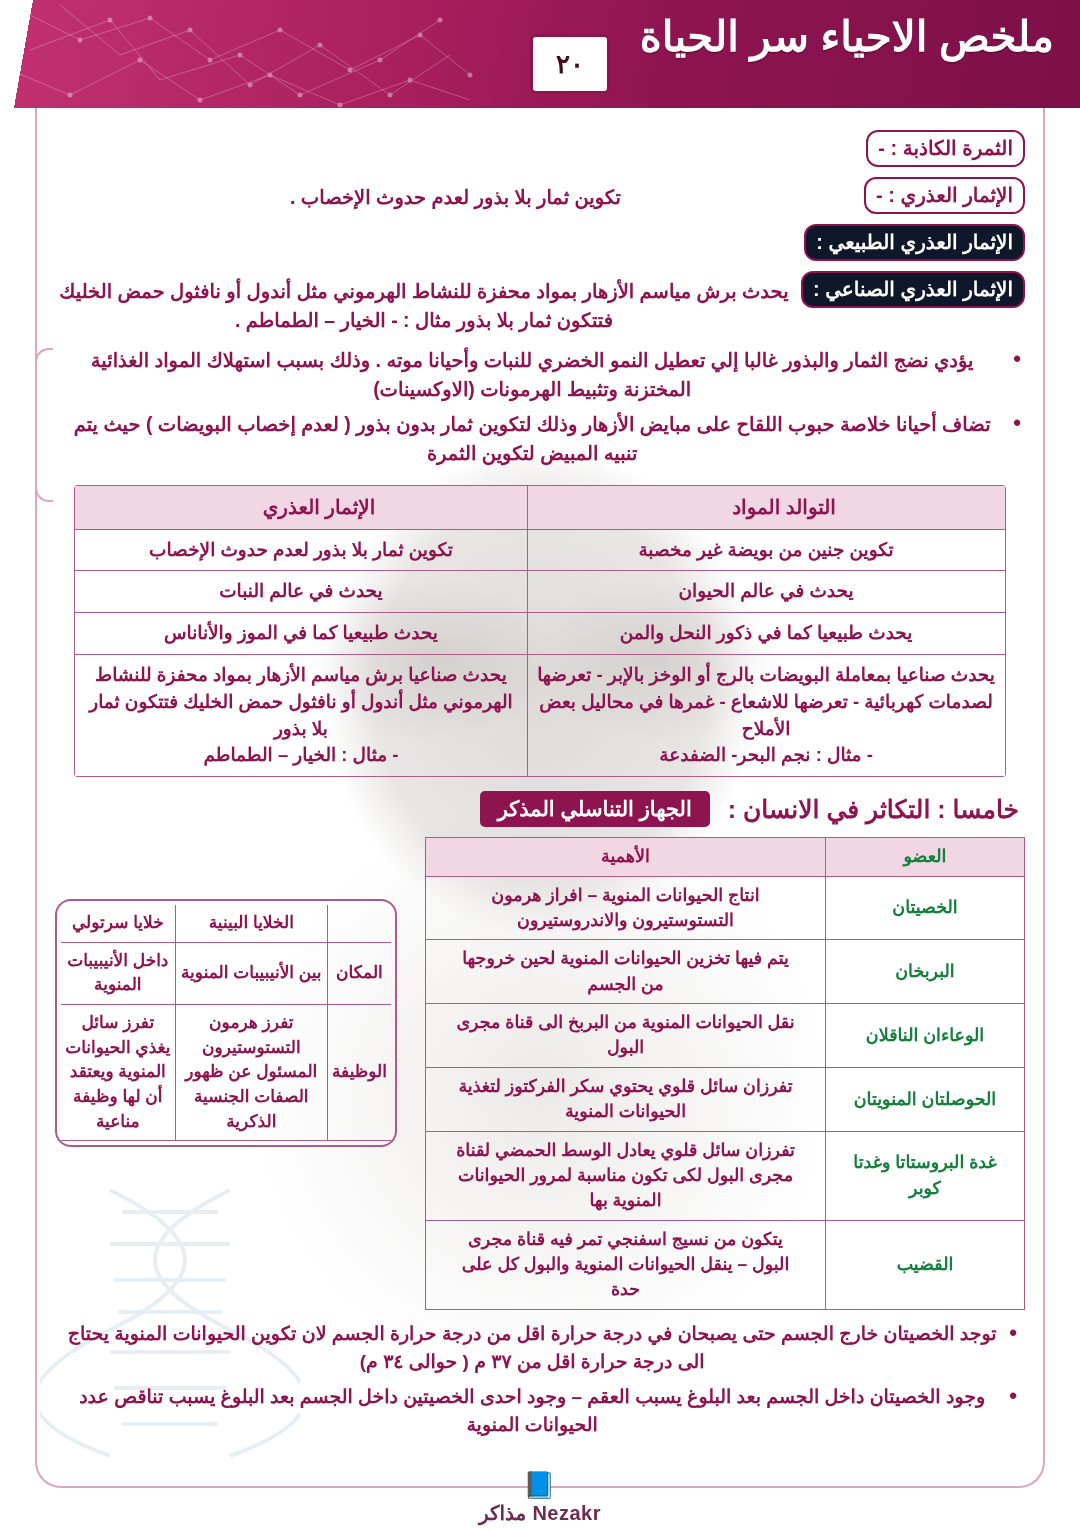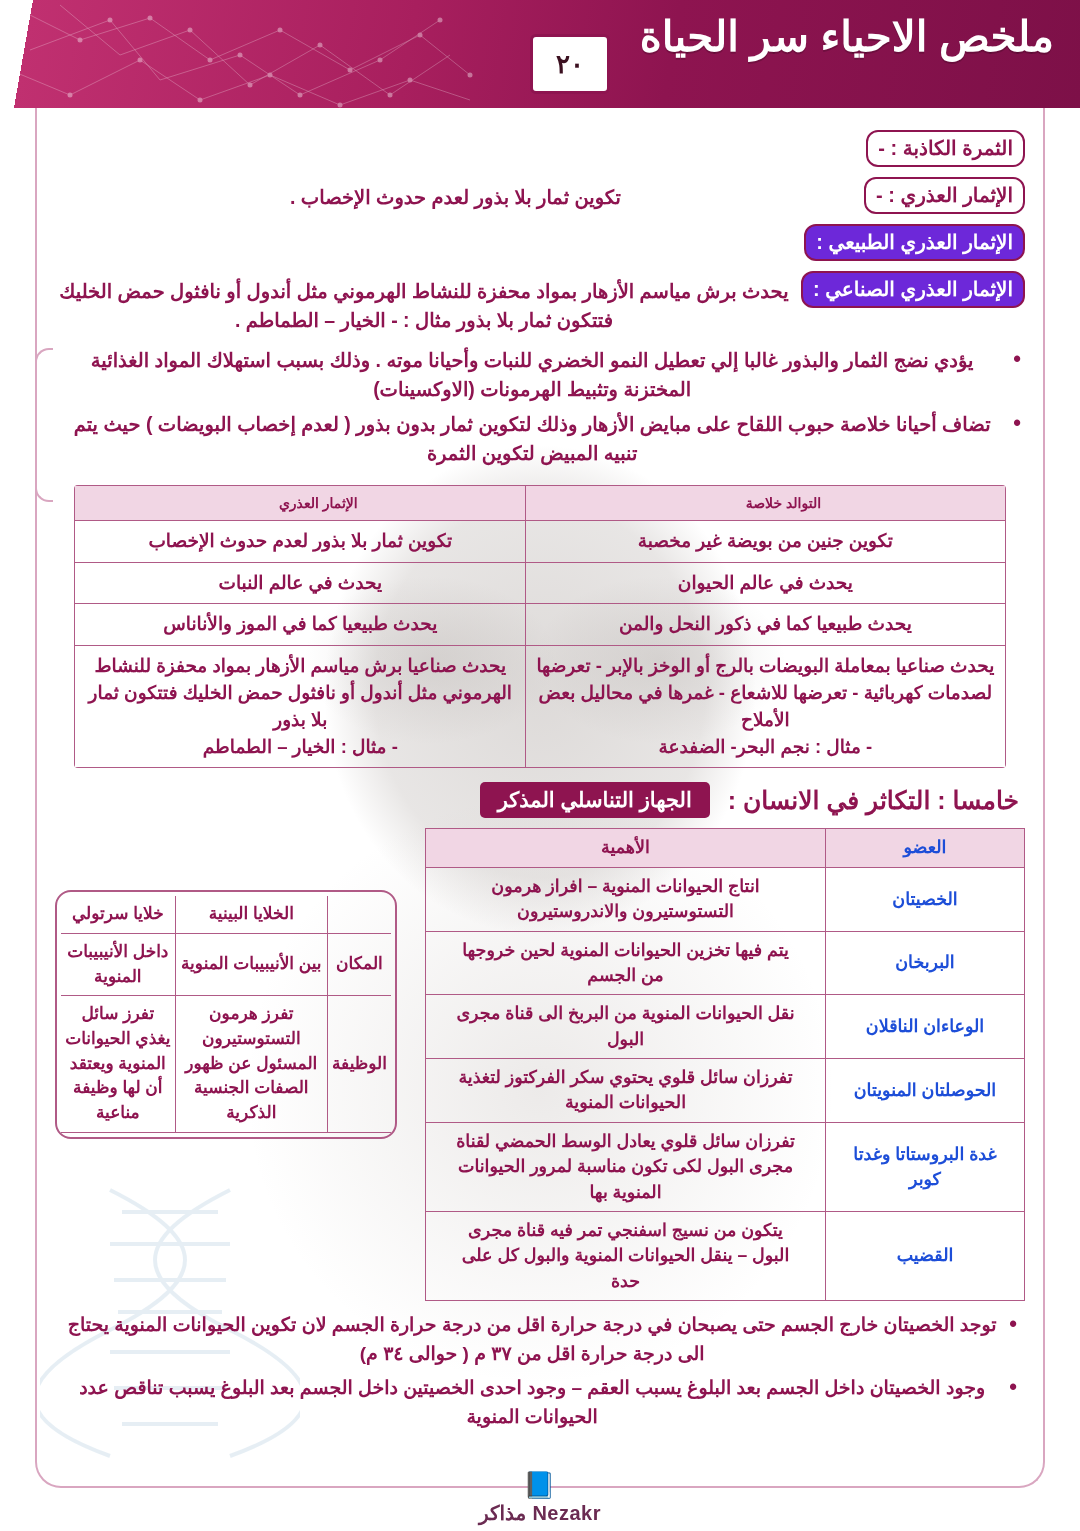--- a/index.html
+++ b/index.html
@@ -92,21 +92,21 @@
     border:2px solid #8e1450;
     border-radius:12px;
     padding:5px 10px;
     font-size:20px;font-weight:bold;
     color:#8e1450;
     background:#fff;
     white-space:nowrap;
     line-height:1.15;
   }
   .tag.filled{
-    background:#6d28d9;color:#fff;border-color:#8e1450;
+    background:#0f172a;color:#fff;border-color:#8e1450;
   }
   .deftext{
     flex:1 1 auto;
     font-size:19.5px;font-weight:bold;
     color:#8e1450;
     line-height:1.5;
     padding:6px 10px 0 2px;
     text-align:center;
   }
   
@@ -130,21 +130,21 @@
     padding:7px 8px;
     font-size:18.5px;
     font-weight:bold;
     color:#8e1450;
     text-align:center;
     line-height:1.45;
     vertical-align:middle;
   }
   table th{
     background:#f1d6e4;
-    font-size:14px;
+    font-size:20px;
     color:#8e1450;
     padding-left:44px;
   }
   .tbl-wrap{
     margin:14px 6px 10px 6px;
     border-radius:4px;
     overflow:hidden;
   }
   .tbl-parthen{width:96%;margin:16px auto 6px auto;}
   
@@ -165,21 +165,21 @@
   
   .lower{
     display:flex;
     align-items:flex-start;
     justify-content:space-between;
     gap:14px;
     margin-top:4px;
   }
   .tbl-male{width:600px;}
   .tbl-male td,.tbl-male th{font-size:17.5px;padding:6px 24px;}
-  .tbl-male .organ{width:150px;color:#1d4ed8;}
+  .tbl-male .organ{width:150px;color:#15803d;}
   .cells-box{
     width:330px;
     border:2px solid #b05a86;
     border-radius:16px;
     padding:4px;
     margin-top:62px;
     background:transparent;
   }
   .cells-box table td,.cells-box table th{
     border:1.5px solid #b05a86;
@@ -282,21 +282,21 @@
   </div>
   <div class="bullet">
     <span class="dot">•</span>
     <span class="txt">تضاف أحيانا خلاصة حبوب اللقاح على مبايض الأزهار وذلك لتكوين ثمار بدون بذور ( لعدم إخصاب البويضات ) حيث يتم تنبيه المبيض لتكوين الثمرة</span>
   </div>
 
   <div class="tbl-wrap tbl-parthen">
     <table>
       <tbody>
           <tr>
-        <th>التوالد خلاصة</th>
+        <th>التوالد المواد</th>
         <th>الإثمار العذري</th>
       </tr>
       <tr>
         <td>تكوين جنين من بويضة غير مخصبة</td>
         <td>تكوين ثمار بلا بذور لعدم حدوث الإخصاب</td>
       </tr>
       <tr>
         <td>يحدث في عالم الحيوان</td>
         <td>يحدث في عالم النبات</td>
       </tr>

